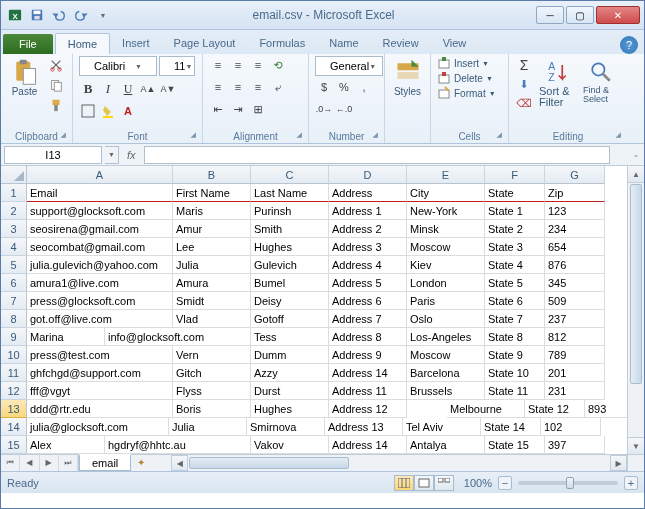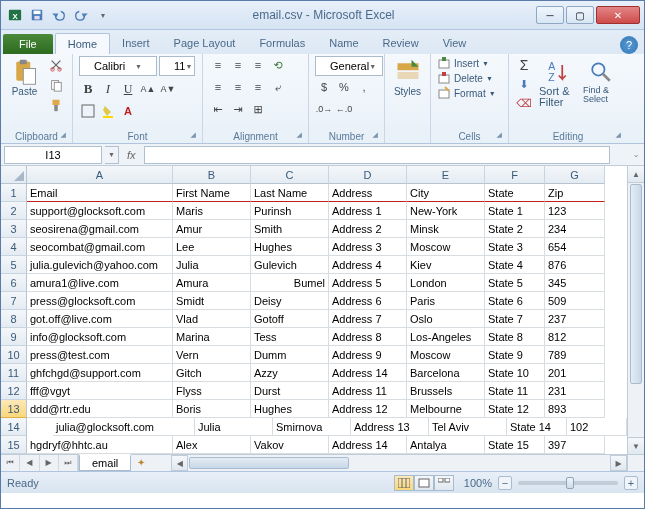--- a/index.html
+++ b/index.html
@@ -408,21 +408,21 @@
         <div class="cell" style="width: 78px;">Julia</div>
         <div class="cell" style="width: 78px;">Gulevich</div>
         <div class="cell" style="width: 78px;">Address 4</div>
         <div class="cell" style="width: 78px;">Kiev</div>
         <div class="cell" style="width: 60px;">State 4</div>
         <div class="cell" style="width: 60px;">876</div>
       </div>
       <div class="row">
         <div class="cell" style="width: 146px;">amura1@live.com</div>
         <div class="cell" style="width: 78px;">Amura</div>
-        <div class="cell" style="width: 78px; text-align: right;">Bumel</div>
+        <div class="cell" style="width: 78px;">Bumel</div>
         <div class="cell" style="width: 78px;">Address 5</div>
         <div class="cell" style="width: 78px;">London</div>
         <div class="cell" style="width: 60px;">State 5</div>
         <div class="cell" style="width: 60px;">345</div>
       </div>
       <div class="row">
         <div class="cell" style="width: 146px;">press@glocksoft.com</div>
         <div class="cell" style="width: 78px;">Smidt</div>
         <div class="cell" style="width: 78px;">Deisy</div>
         <div class="cell" style="width: 78px;">Address 6</div>
@@ -433,22 +433,22 @@
       <div class="row">
         <div class="cell" style="width: 146px;">got.off@live.com</div>
         <div class="cell" style="width: 78px;">Vlad</div>
         <div class="cell" style="width: 78px;">Gotoff</div>
         <div class="cell" style="width: 78px;">Address 7</div>
         <div class="cell" style="width: 78px;">Oslo</div>
         <div class="cell" style="width: 60px;">State 7</div>
         <div class="cell" style="width: 60px;">237</div>
       </div>
       <div class="row">
+        <div class="cell" style="width: 78px;">Marina</div>
         <div class="cell" style="width: 146px;">info@glocksoft.com</div>
-        <div class="cell" style="width: 78px;">Marina</div>
         <div class="cell" style="width: 78px;">Tess</div>
         <div class="cell" style="width: 78px;">Address 8</div>
         <div class="cell" style="width: 78px;">Los-Angeles</div>
         <div class="cell" style="width: 60px;">State 8</div>
         <div class="cell" style="width: 60px;">812</div>
       </div>
       <div class="row">
         <div class="cell" style="width: 146px;">press@test.com</div>
         <div class="cell" style="width: 78px;">Vern</div>
         <div class="cell" style="width: 78px;">Dumm</div>
@@ -473,36 +473,36 @@
         <div class="cell" style="width: 78px;">Address 11</div>
         <div class="cell" style="width: 78px;">Brussels</div>
         <div class="cell" style="width: 60px;">State 11</div>
         <div class="cell" style="width: 60px;">231</div>
       </div>
       <div class="row">
         <div class="cell" style="width: 146px;">ddd@rtr.edu</div>
         <div class="cell" style="width: 78px;">Boris</div>
         <div class="cell" style="width: 78px;">Hughes</div>
         <div class="cell" style="width: 78px;">Address 12</div>
-        <div class="cell" style="width: 78px;">Melbourne</div>
+        <div class="cell" style="width: 78px; margin-left: 40px;">Melbourne</div>
         <div class="cell" style="width: 60px;">State 12</div>
         <div class="cell" style="width: 60px;">893</div>
       </div>
       <div class="row">
-        <div class="cell" style="width: 142px; margin-left: 26px;">julia@glocksoft.com</div>
+        <div class="cell" style="width: 142px;">julia@glocksoft.com</div>
         <div class="cell" style="width: 78px;">Julia</div>
         <div class="cell" style="width: 78px;">Smirnova</div>
         <div class="cell" style="width: 78px;">Address 13</div>
         <div class="cell" style="width: 78px;">Tel Aviv</div>
         <div class="cell" style="width: 60px;">State 14</div>
         <div class="cell" style="width: 60px;">102</div>
       </div>
       <div class="row">
+        <div class="cell" style="width: 78px;">Alex</div>
         <div class="cell" style="width: 146px;">hgdryf@hhtc.au</div>
-        <div class="cell" style="width: 78px;">Alex</div>
         <div class="cell" style="width: 78px;">Vakov</div>
         <div class="cell" style="width: 78px;">Address 14</div>
         <div class="cell" style="width: 78px;">Antalya</div>
         <div class="cell" style="width: 60px;">State 15</div>
         <div class="cell" style="width: 60px;">397</div>
       </div>
       <div class="row">
         <div class="cell" style="width: 146px;"></div>
         <div class="cell" style="width: 78px;"></div>
         <div class="cell" style="width: 78px;"></div>

